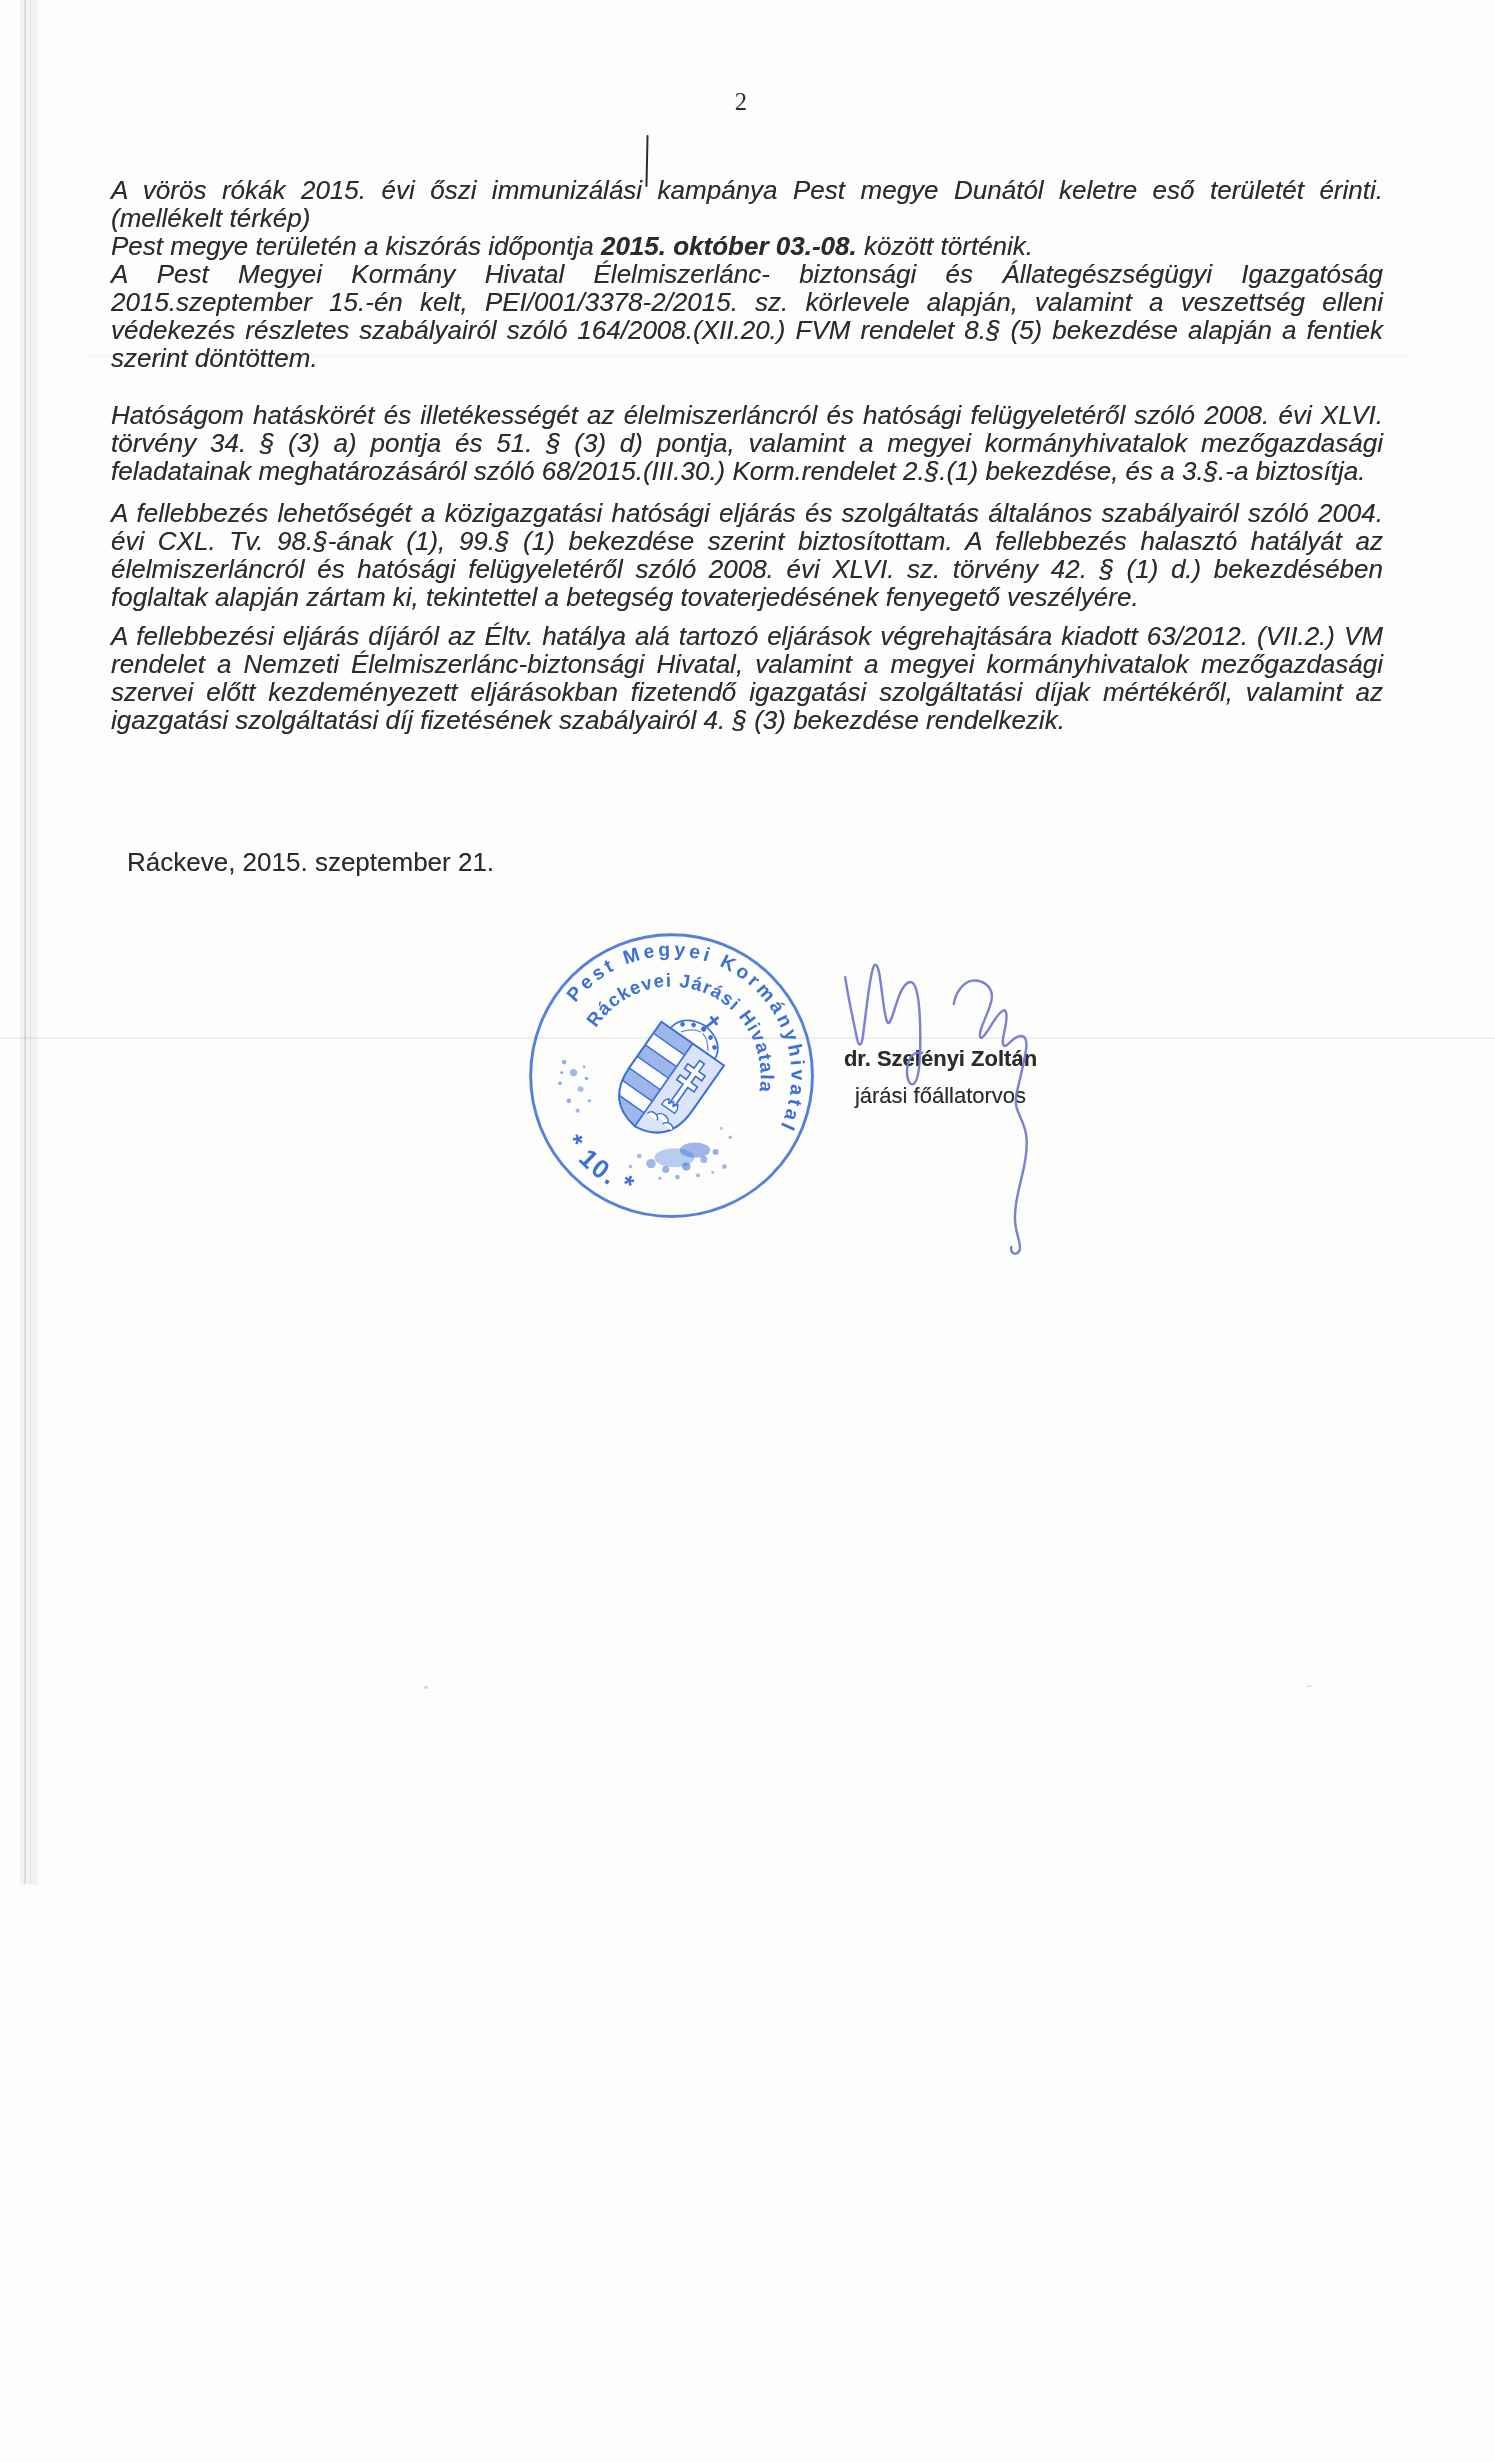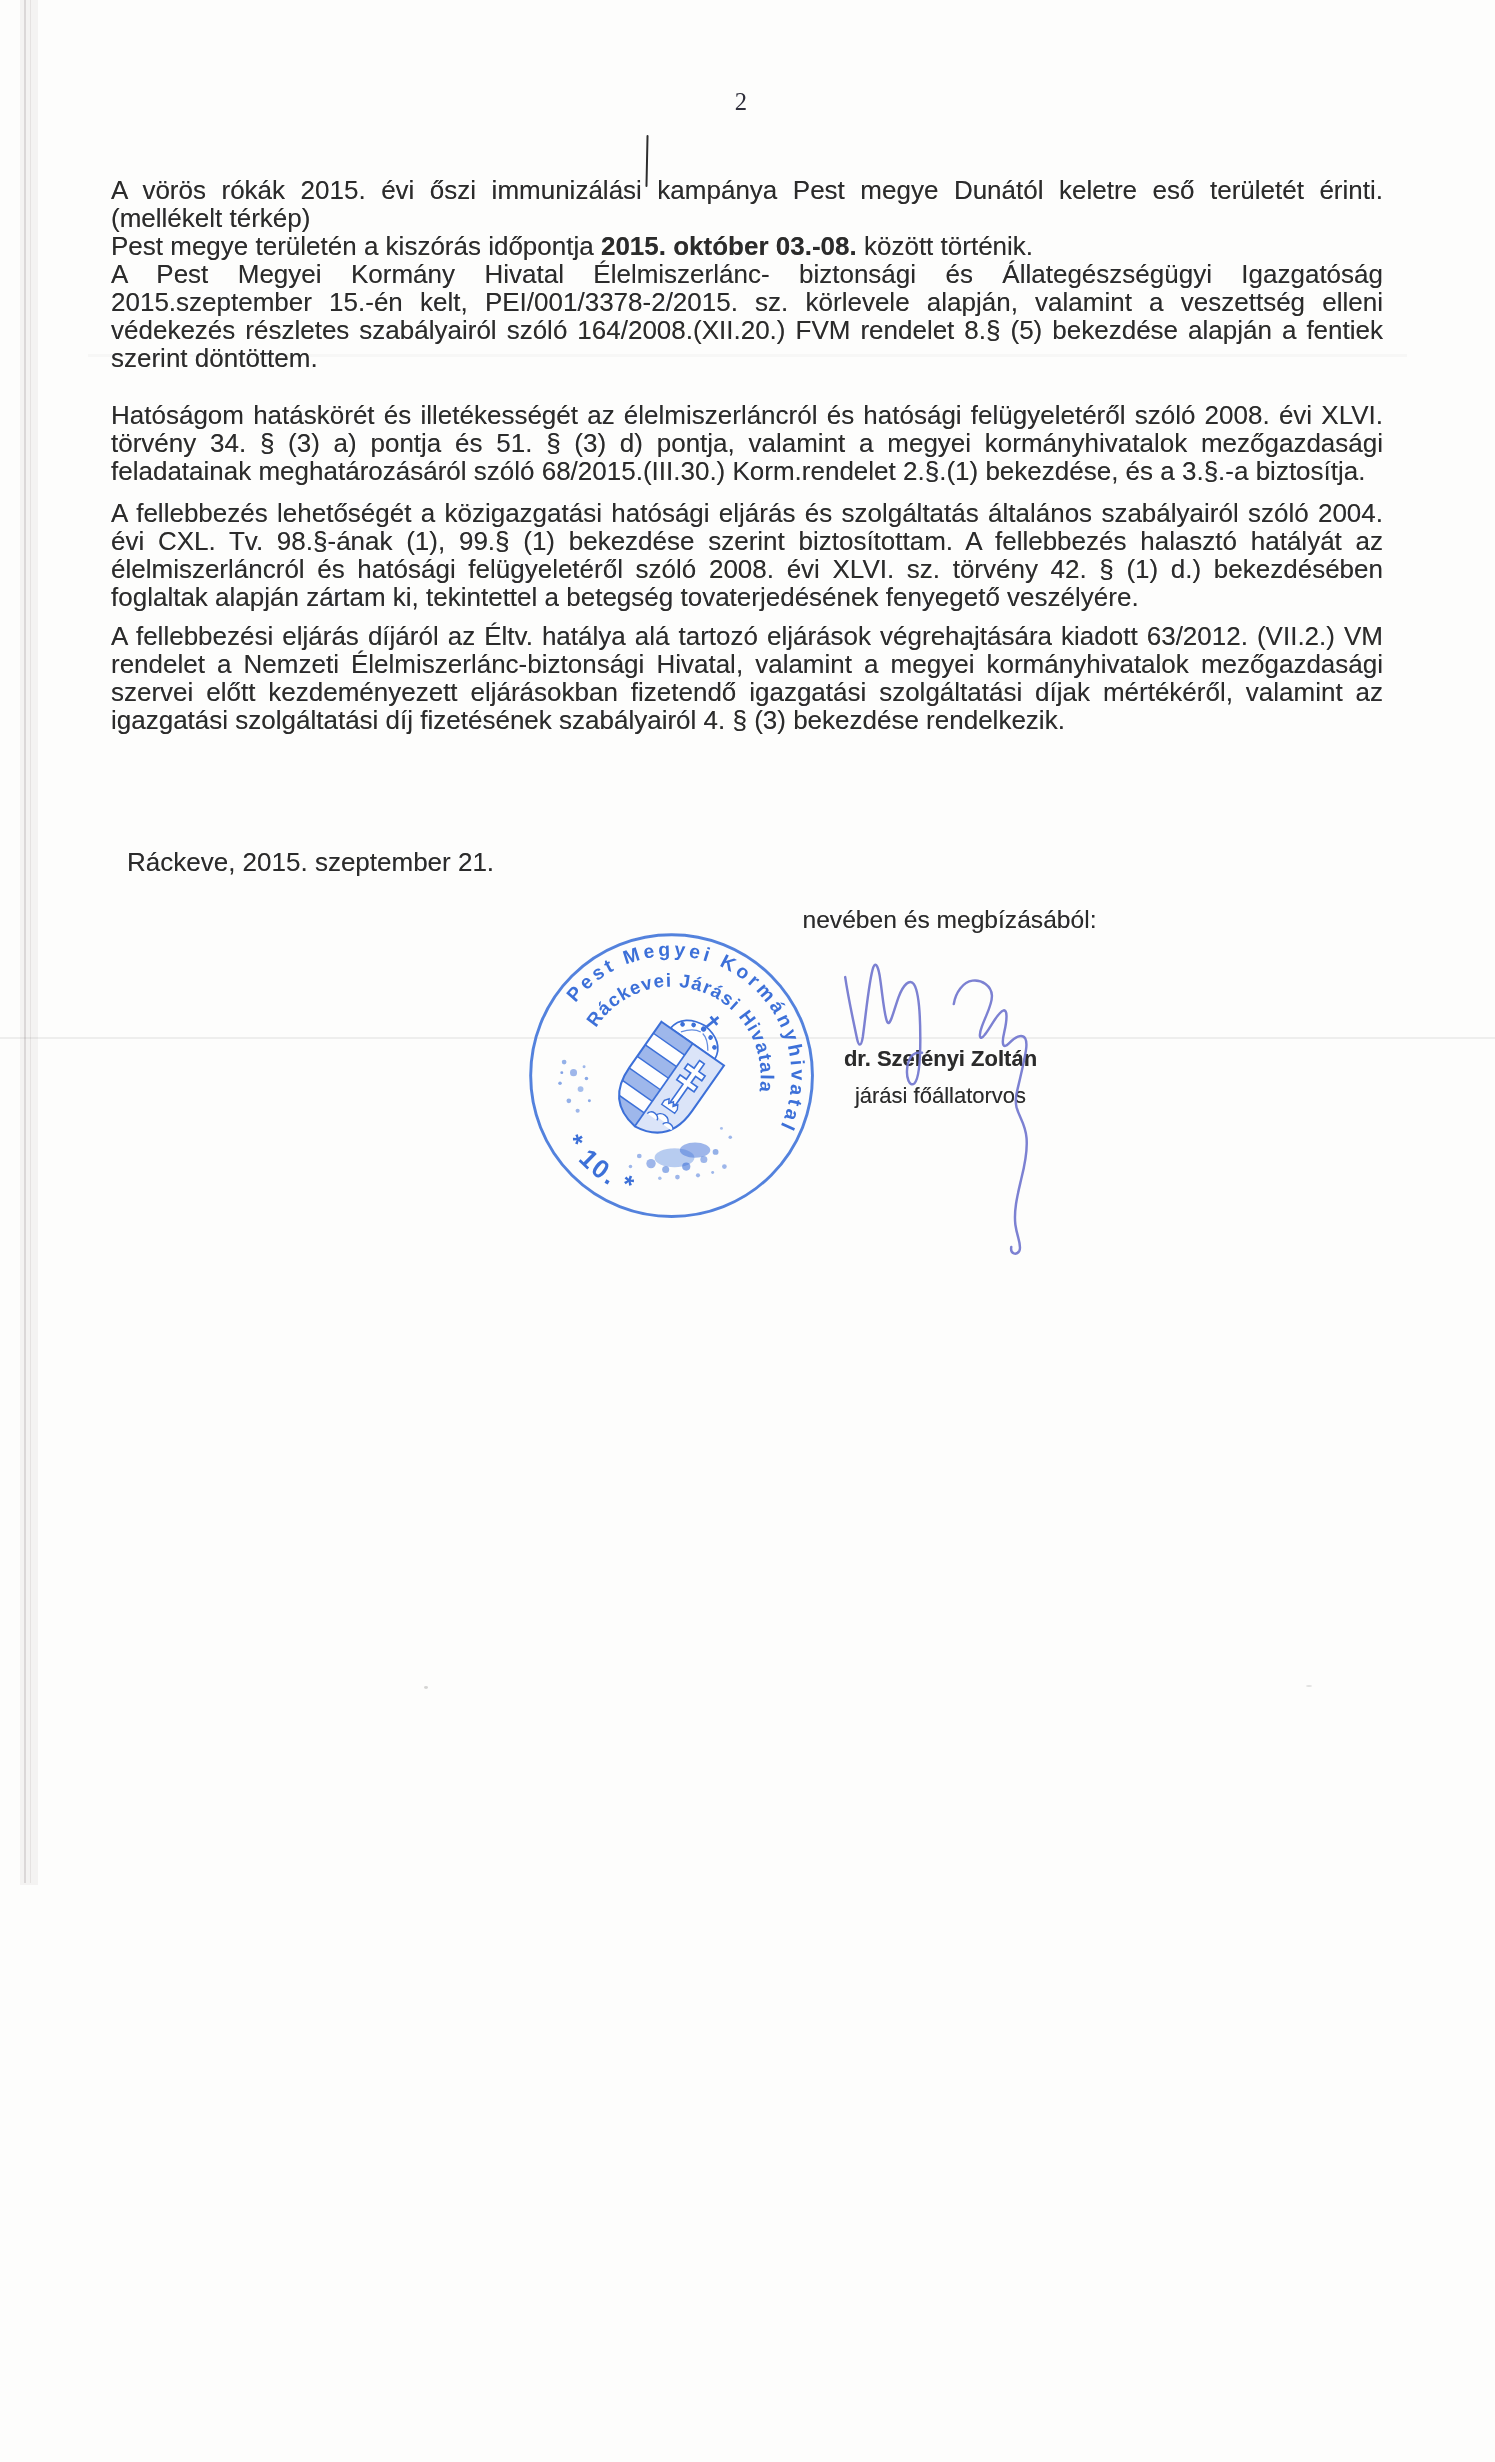--- a/index.html
+++ b/index.html
@@ -15,21 +15,21 @@
   .pen-artifact{position:absolute;left:646px;top:135px;width:1.8px;height:52px;background:#2e2e2e;
                 border-radius:1.2px;transform:rotate(1.2deg);}
   .speck-a{position:absolute;left:424px;top:1686px;width:4.1px;height:2.9px;background:rgba(0,0,0,0.16);border-radius:50%;}
   .speck-b{position:absolute;left:1306px;top:1685px;width:6.4px;height:2.3px;background:rgba(0,0,0,0.11);border-radius:50%;}
   
   .page-num{position:absolute;left:725px;top:88px;width:32px;text-align:center;
             font-family:"Liberation Serif",serif;font-size:24.6px;color:#2e2e3a;}
   
   .textblock{position:absolute;left:111px;top:176px;width:1272px;font-size:26px;line-height:28px;
              text-align:justify;text-shadow:0 0 0.6px rgba(45,45,45,.45);}
-  .textblock p{margin:0;}
+  .textblock p{margin:0;font-style:italic;}
   .gap-big{margin-top:29px !important;}
   .gap-med{margin-top:13.5px !important;}
   .gap-sml{margin-top:11.7px !important;}
   b{font-weight:bold;}
   .date-line{position:absolute;left:127px;top:848px;font-size:26px;line-height:28px;
              text-shadow:0 0 0.6px rgba(45,45,45,.45);}
   
   .issuer{position:absolute;left:668px;top:906px;width:563px;text-align:center;
           font-size:24.6px;line-height:28px;text-shadow:0 0 0.6px rgba(45,45,45,.45);}
   .signer{position:absolute;left:750px;top:1045px;width:381px;text-align:center;
@@ -65,21 +65,20 @@
     <p><span>Pest megye területén a kiszórás időpontja </span><b>2015. október 03.-08.</b><span> között történik.</span></p>
     <p>A Pest Megyei Kormány Hivatal Élelmiszerlánc- biztonsági és Állategészségügyi Igazgatóság 2015.szeptember 15.-én kelt, PEI/001/3378-2/2015. sz. körlevele alapján, valamint a veszettség elleni védekezés részletes szabályairól szóló 164/2008.(XII.20.) FVM rendelet 8.§ (5) bekezdése alapján a fentiek szerint döntöttem.</p>
     <p class="gap-big">Hatóságom hatáskörét és illetékességét az élelmiszerláncról és hatósági felügyeletéről szóló 2008. évi XLVI. törvény 34. § (3) a) pontja és 51. § (3) d) pontja, valamint a megyei kormányhivatalok mezőgazdasági feladatainak meghatározásáról szóló 68/2015.(III.30.) Korm.rendelet 2.§.(1) bekezdése, és a 3.§.-a biztosítja.</p>
     <p class="gap-med">A fellebbezés lehetőségét a közigazgatási hatósági eljárás és szolgáltatás általános szabályairól szóló 2004. évi CXL. Tv. 98.§-ának (1), 99.§ (1) bekezdése szerint biztosítottam. A fellebbezés halasztó hatályát az élelmiszerláncról és hatósági felügyeletéről szóló 2008. évi XLVI. sz. törvény 42. § (1) d.) bekezdésében foglaltak alapján zártam ki, tekintettel a betegség tovaterjedésének fenyegető veszélyére.</p>
     <p class="gap-sml">A fellebbezési eljárás díjáról az Éltv. hatálya alá tartozó eljárások végrehajtására kiadott 63/2012. (VII.2.) VM rendelet a Nemzeti Élelmiszerlánc-biztonsági Hivatal, valamint a megyei kormányhivatalok mezőgazdasági szervei előtt kezdeményezett eljárásokban fizetendő igazgatási szolgáltatási díjak mértékéről, valamint az igazgatási szolgáltatási díj fizetésének szabályairól 4. § (3) bekezdése rendelkezik.</p>
   </div>
 
   <div class="date-line">Ráckeve, 2015. szeptember 21.</div>
 
   <div class="issuer">
-    <div>nevében és megbízásából:</div>
   </div>
 
   <div class="signer">
     <div><b>dr. Szelényi Zoltán</b></div>
     <div class="signer-title">járási főállatorvos</div>
   </div>
 
 
   <svg class="stamp-svg" viewBox="880 1570 540 540">
     <defs>

